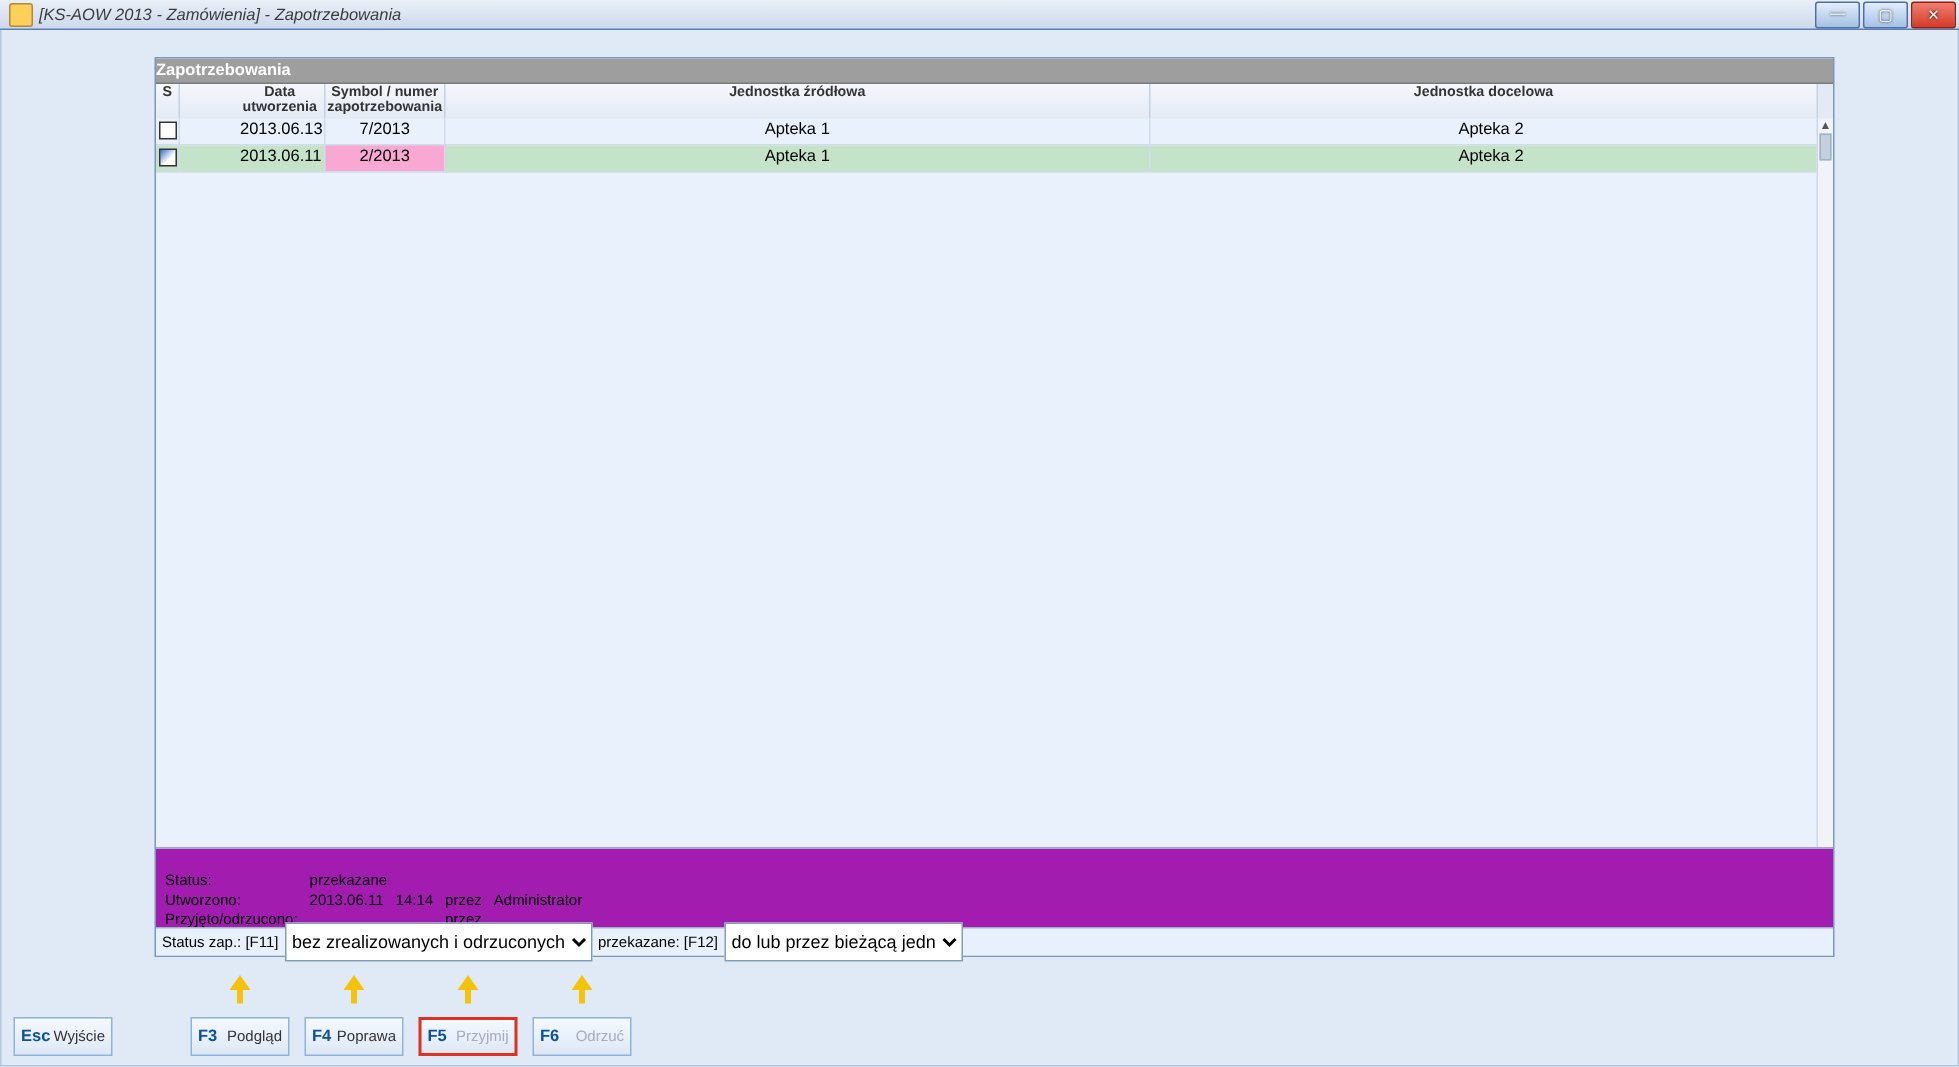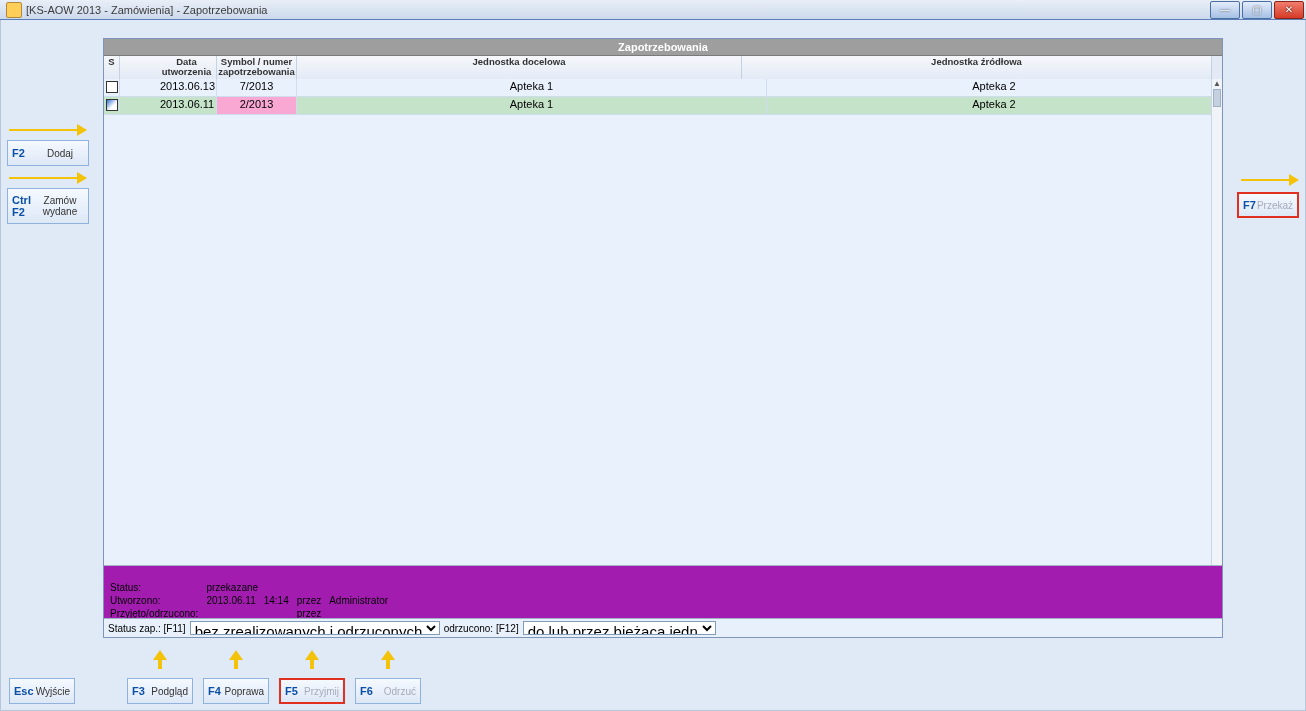--- a/index.html
+++ b/index.html
@@ -26,20 +26,21 @@
     justify-content: space-between;
     padding: 0 2px 0 6px;
     box-sizing: border-box;
   }
   .titlebar .title {
     color: #3b3b3b;
     font-size: 11px;
     display: flex;
     align-items: center;
     gap: 4px;
+    font-style: italic;
   }
   .title-icon {
     width: 14px; height: 14px;
     background: #ffcf5a;
     border: 1px solid #b0893a;
     border-radius: 2px;
     display: inline-block;
   }
   .win-controls { display: flex; gap: 2px; }
   .win-btn {
@@ -148,21 +149,20 @@
     position: absolute;
     left: 0; top: 0; right: 0; bottom: 72px;
     overflow: hidden;
   }
 
   .grid-title {
     height: 16px;
     background: #9e9e9f;
     color: #fff;
     font-weight: bold;
-    text-align: center;
     line-height: 16px;
     border-bottom: 1px solid #7a7a7a;
   }
 
   .grid-head {
     height: 24px;
     background: linear-gradient(to bottom,#f5f7fb,#e3eaf5);
     display: flex;
     border-bottom: 1px solid #a0b2c9;
     position: relative;
@@ -271,22 +271,22 @@
     height: 18px;
     background: #e8f0fb;
     border-top: 1px solid #a0b2c9;
     display: flex;
     align-items: center;
     padding: 0 4px;
     gap: 4px;
     font-size: 10px;
   }
   .combo {
-    height: 14px;
-    font-size: 15px;
+    height: 26px;
+    font-size: 12px;
     border: 1px solid #7f9db9;
     background: #fff;
   }
 
   
   .bottom-panel {
     position: absolute;
     left: 8px; bottom: 6px;
     display: flex;
     align-items: flex-end;
@@ -329,59 +329,31 @@
   </div>
   <div class="win-controls">
     <div class="win-btn">—</div>
     <div class="win-btn">▢</div>
     <div class="win-btn close">✕</div>
   </div>
 </div>
 
 <div class="workspace">
 
-  <div class="left-panel">
-    <div class="arrow-right">
-      <div class="shaft"></div>
-        <div class="head"></div>
-    </div>
-    <div class="fbutton">
-      <span class="fkey">F2</span>
-      <span class="flabel">Dodaj</span>
-    </div>
-    <div class="arrow-right">
-      <div class="shaft"></div>
-        <div class="head"></div>
-    </div>
-    <div class="fbutton tall">
-      <span class="fkey" style="white-space:pre-line">Ctrl F2</span>
-      <span class="flabel" style="white-space:pre-line">Zamów wydane</span>
-    </div>
-  </div>
-
-  <div class="right-panel">
-    <div class="arrow-right" style="width:58px">
-      <div class="shaft" style="width:50px"></div>
-        <div class="head" style="left:48px"></div>
-    </div>
-    <div class="fbutton highlight-red disabled">
-      <span class="fkey">F7</span>
-      <span class="flabel">Przekaż</span>
-    </div>
-  </div>
+
 
   <div class="main-panel">
     <div class="grid">
       <div class="grid-title">Zapotrzebowania</div>
       <div class="grid-head">
         <div class="col s    hcell">S</div>
         <div class="col date hcell">Data utworzenia</div>
         <div class="col symbol hcell">Symbol / numer zapotrzebowania</div>
+        <div class="col src  hcell">Jednostka źródłowa</div>
         <div class="col dst  hcell">Jednostka docelowa</div>
-        <div class="col src  hcell">Jednostka źródłowa</div>
         <div class="col scroll"></div>
       </div>
 
       <div class="grid-body">
 
         <div class="row">
           <div class="cell col s" style="padding:0">
             <div class="status-icon doc"></div>
           </div>
           <div class="cell col date">2013.06.13</div>
@@ -437,21 +409,21 @@
         </tr>
       </tbody>
         </table>
     </div>
 
     <div class="filter-area">
       <span>Status zap.: [F11]</span>
       <select class="combo">
         <option>bez zrealizowanych i odrzuconych</option>
       </select>
-      <span>odrzucono: [F12]</span>
+      <span>przekazane: [F12]</span>
       <select class="combo">
         <option>do lub przez bieżącą jedn</option>
       </select>
     </div>
   </div>
 
   <div class="up-arrows">
     <div class="arrow-up" style="left:152px">
         <div class="head"></div>
         <div class="shaft"></div>

